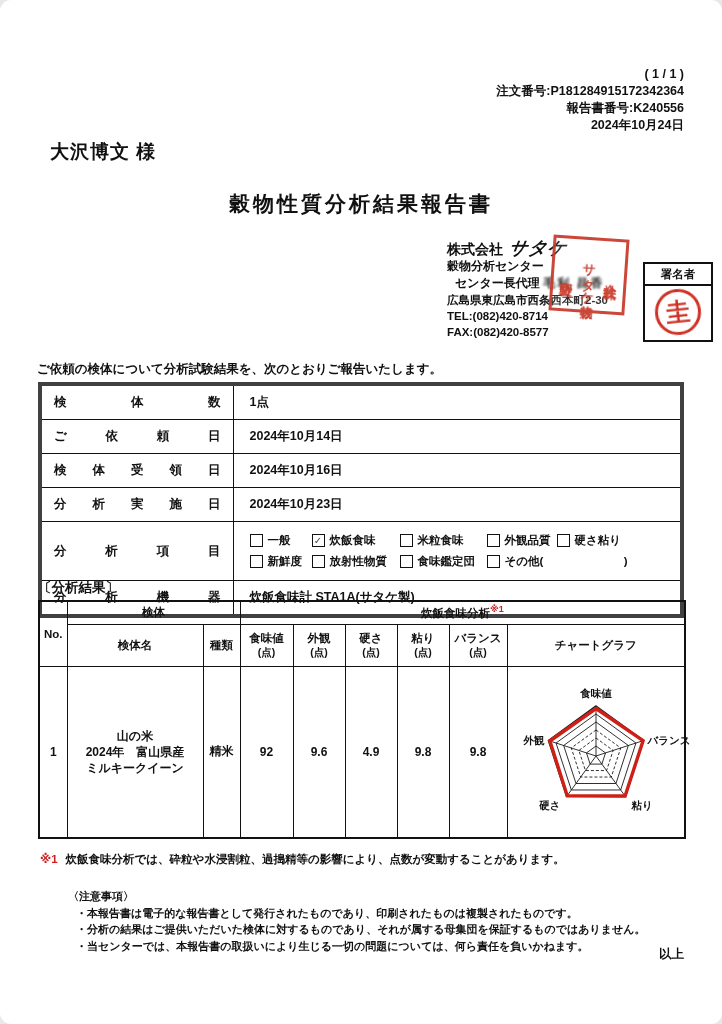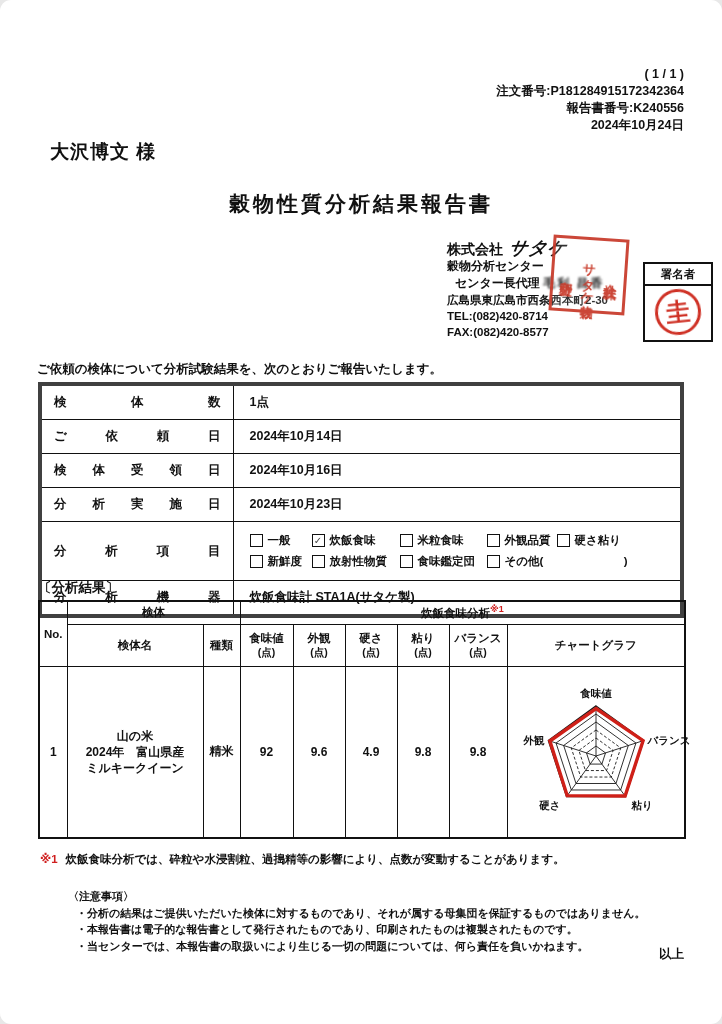--- a/index.html
+++ b/index.html
@@ -267,20 +267,20 @@
     </tr>
   </tbody>
     </table>
 
   <div class="abs footnote">
     <span class="red">※1</span><span>炊飯食味分析では、砕粒や水浸割粒、過搗精等の影響により、点数が変動することがあります。</span>
   </div>
 
   <div class="abs notes">
     <div>〈注意事項〉</div>
+    <div class="nline">・本報告書は電子的な報告書として発行されたものであり、印刷されたものは複製されたものです。</div>
     <div class="nline">・分析の結果はご提供いただいた検体に対するものであり、それが属する母集団を保証するものではありません。</div>
-    <div class="nline">・本報告書は電子的な報告書として発行されたものであり、印刷されたものは複製されたものです。</div>
     <div class="nline">・当センターでは、本報告書の取扱いにより生じる一切の問題については、何ら責任を負いかねます。</div>
   </div>
 
   <div class="abs closing">以上</div>
 
 </div>
 
 </body></html>

